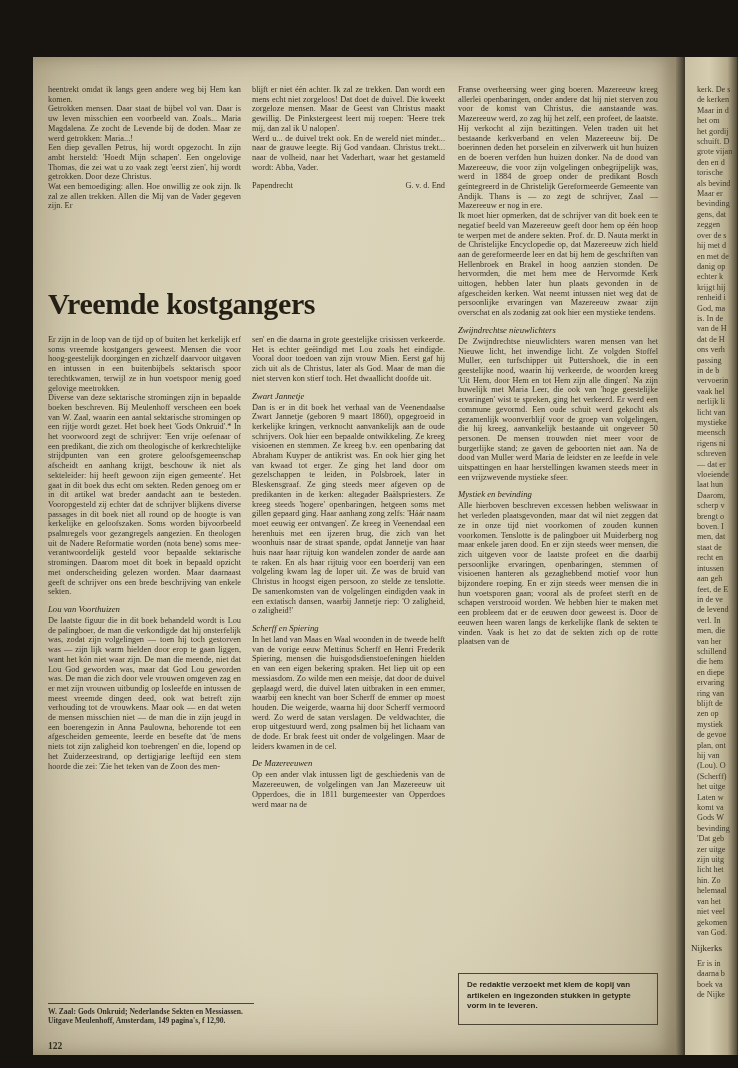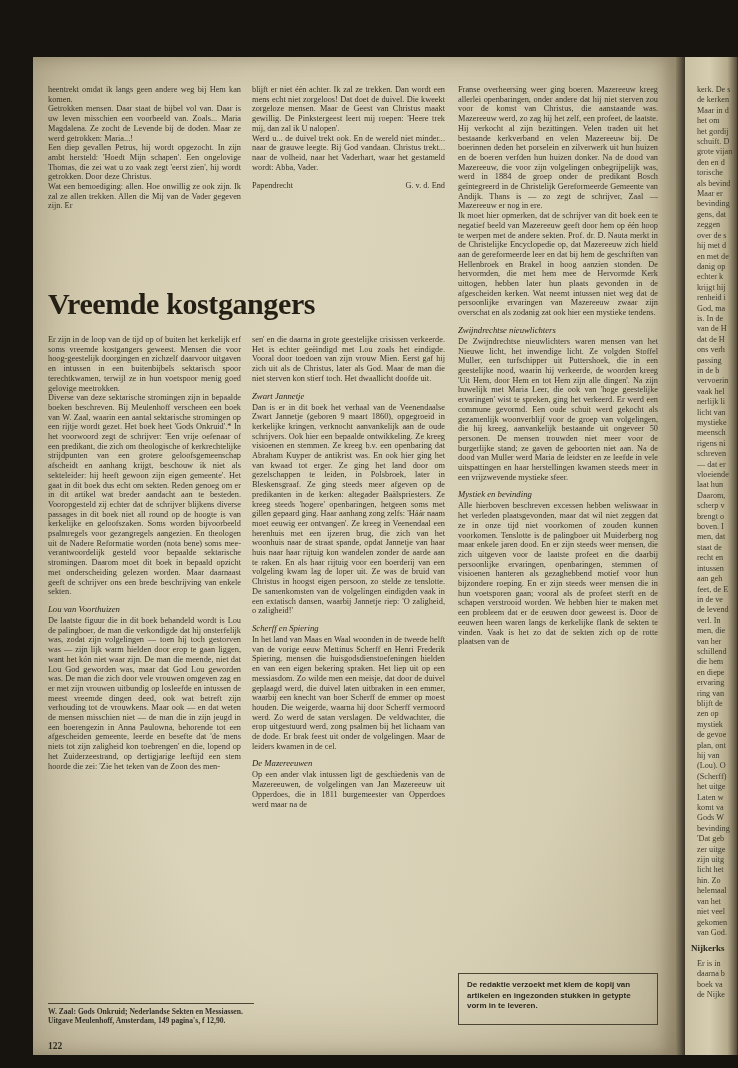--- a/index.html
+++ b/index.html
@@ -24,21 +24,21 @@
   }
   .next-page{
     position:absolute;left:685px;top:57px;width:53px;height:998px;overflow:hidden;
     background:linear-gradient(90deg,#c9c0a3 0%,#d6cdb1 45%,#b5aa8b 80%,#5d5440 97%,#2c2719 100%);
   }
   .np-text{
     position:absolute;left:12px;font-size:8.2px;line-height:10.4px;color:#3b372c;
     white-space:pre;
   }
   .np-heading{
-    position:absolute;left:6px;font-weight:bold;font-size:9px;color:#2b2throat;
+    position:absolute;left:6px;font-weight:normal;font-size:9px;color:#2b2throat;
     color:#2b271d;white-space:pre;
   }
   .colblock{position:absolute;overflow:hidden;}
   .para{
     font-size:8.3px;line-height:9.7px;text-align:justify;
     white-space:pre-line;color:#34312a;
   }
   .subhead{
     font-style:italic;font-size:8.7px;line-height:10px;
     margin:7px 0 2px 0;color:#292519;font-weight:normal;

